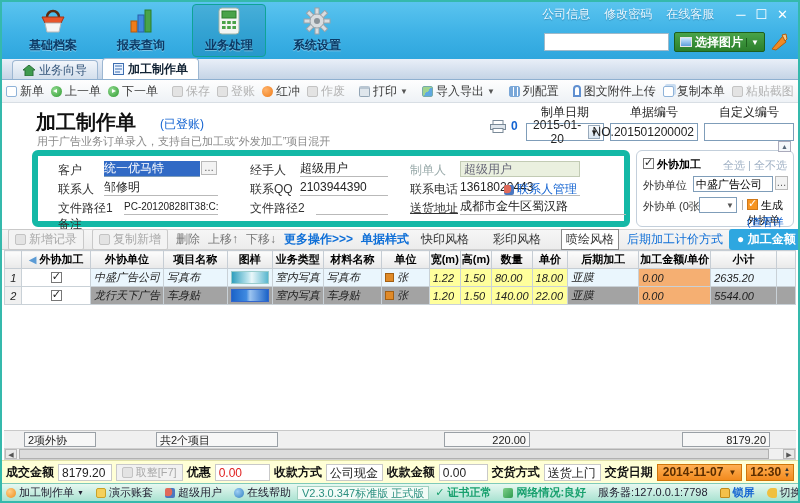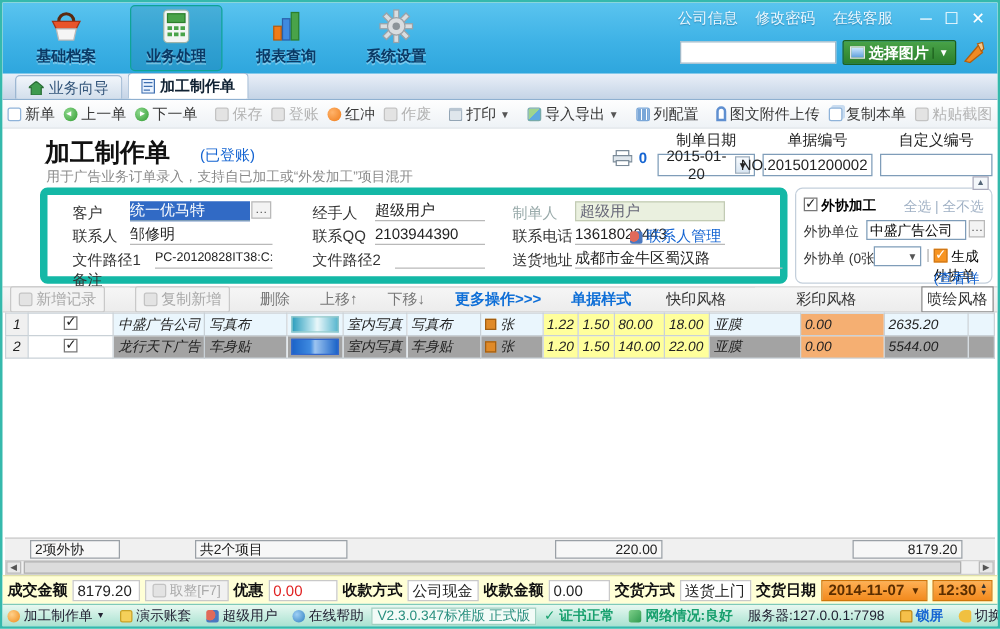--- a/index.html
+++ b/index.html
@@ -81,21 +81,21 @@
   .cbx { display:inline-block; width:11px; height:11px; border:1px solid #777; background:#fff; position:relative; vertical-align:-1px; cursor:pointer;}
   .cbx.on::after { content:"✓"; position:absolute; left:0px; top:-3px; font-size:11px; color:#222; font-weight:bold;}
   .cbx.orange { border-color:#d07818; background:#f79421; }
   .cbx.orange::after{ color:#fff; }
   .graylink { color:#9fb0c4; font-size:11px; }
   .teal-txt { color:#2aa198; }
   .o-field { border:1px solid #7f9db9; background:#fff; height:16px; font-size:11px; display:inline-flex; align-items:center; padding:0 2px;}
 
   
   .gridbar { position:absolute; left:0; top:227px; width:796px; height:21px; background:linear-gradient(#f6f6f6,#ececec);
-    border-top:1px solid #d5d5d5; border-bottom:1px solid #cfcfcf; display:flex; align-items:center; gap:24px; padding:0 6px; font-size:12px; white-space:nowrap;}
+    border-top:1px solid #d5d5d5; border-bottom:1px solid #cfcfcf; display:flex; align-items:center; gap:8px; padding:0 6px; font-size:12px; white-space:nowrap;}
   .gbtn { border:1px solid #c9c9c9; background:#f3f3f3; color:#a9a9a9; font-size:12px; padding:1px 6px; border-radius:2px; display:flex; gap:3px; align-items:center;}
   .gtxt { color:#777; cursor:pointer; }
   .blue-b { color:#0f6fd7; font-weight:bold; cursor:pointer; }
   .style-tab { color:#333; cursor:pointer; padding:1px 4px;}
   .style-tab.sel { border:1px solid #8a8a8a; background:#fff; }
   .pricing { margin-left:auto; display:flex; align-items:center; gap:6px;}
   .pill { background:#2ea7e0; border-radius:3px; color:#fff; font-weight:bold; font-size:12px; padding:2px 8px; display:flex; gap:10px; align-items:center; cursor:pointer;}
 
   
   .tablewrap { position:absolute; left:2px; top:248px; width:792px; height:180px; background:#fff; }
@@ -161,45 +161,45 @@
   <div class="header">
     <div class="nav">
       <div class="nav-item">
         <svg width="30" height="28" viewBox="0 0 30 28">
           <path d="M9 10 a6 6 0 0 1 12 0" fill="none" stroke="#5a2a10" stroke-width="2.5"></path>
           <path d="M4 10 h22 l-3 6 h-16 z" fill="#e8542a" stroke="#a33315"></path>
           <path d="M7 16 h16 l-2 9 h-12 z" fill="#f5f5f5" stroke="#b9b9b9"></path>
         </svg>
         <span class="nav-label">基础档案</span>
       </div>
+      <div class="nav-item">
+        <svg width="30" height="28" viewBox="0 0 30 28">
+          <rect x="5" y="14" width="6" height="11" fill="#ef7c1a" stroke="#b55a0d"></rect>
+          <rect x="12" y="8" width="6" height="17" fill="#3f8ae0" stroke="#2a5fa8"></rect>
+          <rect x="19" y="3" width="6" height="22" fill="#49a349" stroke="#2b7f2b"></rect>
+        </svg>
+        <span class="nav-label">报表查询</span>
+      </div>
       <div class="nav-item active">
         <svg width="30" height="28" viewBox="0 0 30 28">
           <rect x="5" y="1" width="20" height="26" rx="3" fill="#f2f5f3" stroke="#9fb5a9"></rect>
           <rect x="8" y="4" width="14" height="7" fill="#49a349" stroke="#2b7f2b"></rect>
           <g fill="#49a349">
             <rect x="8" y="14" width="3.6" height="3"></rect>
               <rect x="13.2" y="14" width="3.6" height="3"></rect>
               <rect x="18.4" y="14" width="3.6" height="3"></rect>
             <rect x="8" y="19" width="3.6" height="3"></rect>
               <rect x="13.2" y="19" width="3.6" height="3"></rect>
               <rect x="18.4" y="19" width="3.6" height="3"></rect>
           </g>
         </svg>
         <span class="nav-label">业务处理</span>
       </div>
       <div class="nav-item">
         <svg width="30" height="28" viewBox="0 0 30 28">
-          <rect x="5" y="14" width="6" height="11" fill="#ef7c1a" stroke="#b55a0d"></rect>
-          <rect x="12" y="8" width="6" height="17" fill="#3f8ae0" stroke="#2a5fa8"></rect>
-          <rect x="19" y="3" width="6" height="22" fill="#49a349" stroke="#2b7f2b"></rect>
-        </svg>
-        <span class="nav-label">报表查询</span>
-      </div>
-      <div class="nav-item">
-        <svg width="30" height="28" viewBox="0 0 30 28">
           <g fill="#d9dde0" stroke="#9aa2a8">
             <rect x="13" y="1" width="4" height="26"></rect>
               <rect x="2" y="12" width="26" height="4"></rect>
             <rect x="13" y="1" width="4" height="26" transform="rotate(45 15 14)"></rect>
             <rect x="13" y="1" width="4" height="26" transform="rotate(-45 15 14)"></rect>
             <circle cx="15" cy="14" r="7" fill="#d9dde0"></circle>
           </g>
           <circle cx="15" cy="14" r="3" fill="#8b9399"></circle>
         </svg>
         <span class="nav-label">系统设置</span>
@@ -366,21 +366,21 @@
 
       <span style="position:absolute; left:466px; top:25px; display:flex; gap:3px; align-items:center;">
         <span class="dot d-people"></span>
         <span class="linkblue">联系人管理</span>
       </span>
 
       <span class="flabel" style="left:20px; top:44px;">文件路径1</span>
       <span class="fval" style="left:86px; top:43px; width:94px; font-size:10px;">PC-20120828IT38:C:\Users</span>
       <span class="flabel" style="left:212px; top:44px;">文件路径2</span>
       <span class="fval" style="left:278px; top:43px; width:72px;"></span>
-      <span class="flabel" style="left:372px; top:44px;">送货地址</span>
+      <span class="flabel" style="left:372px; top:44px;text-decoration:underline;">送货地址</span>
       <span class="fval" style="left:422px; top:43px; width:166px;">成都市金牛区蜀汉路</span>
 
       <span class="flabel" style="left:20px; top:60px;">备注</span>
       <span class="fval" style="left:66px; top:59px; width:500px;"></span>
     </div>
 
     <div class="opanel">
       <span class="expand-box">▲</span>
       <span style="position:absolute; left:6px; top:6px; font-weight:bold;">
         <span class="cbx on"></span>
@@ -447,20 +447,38 @@
         <col style="width:28px">
           <col style="width:24px">
           <col style="width:39px">
           <col style="width:36px">
         <col style="width:74px">
           <col style="width:68px">
           <col style="width:68px">
           <col style="width:21px">
       </colgroup>
       <tbody>
+          <tr>
+        <th></th>
+        <th><span class="hdr-arrow">◀</span> <span>外协加工</span></th>
+        <th>外协单位</th>
+        <th>项目名称</th>
+        <th>图样</th>
+        <th>业务类型</th>
+        <th>材料名称</th>
+        <th>单位</th>
+        <th>宽(m)</th>
+        <th>高(m)</th>
+        <th>数量</th>
+        <th>单价</th>
+        <th>后期加工</th>
+        <th>加工金额/单价</th>
+        <th>小计</th>
+        <th></th>
+      </tr>
       <tr class="r1">
         <td class="idx">1</td>
         <td class="ck"><span class="cbx on"></span></td>
         <td>中盛广告公司</td>
         <td>写真布</td>
         <td>
               <div class="thumb1"></div>
             </td>
         <td>室内写真</td>
         <td>写真布</td>

